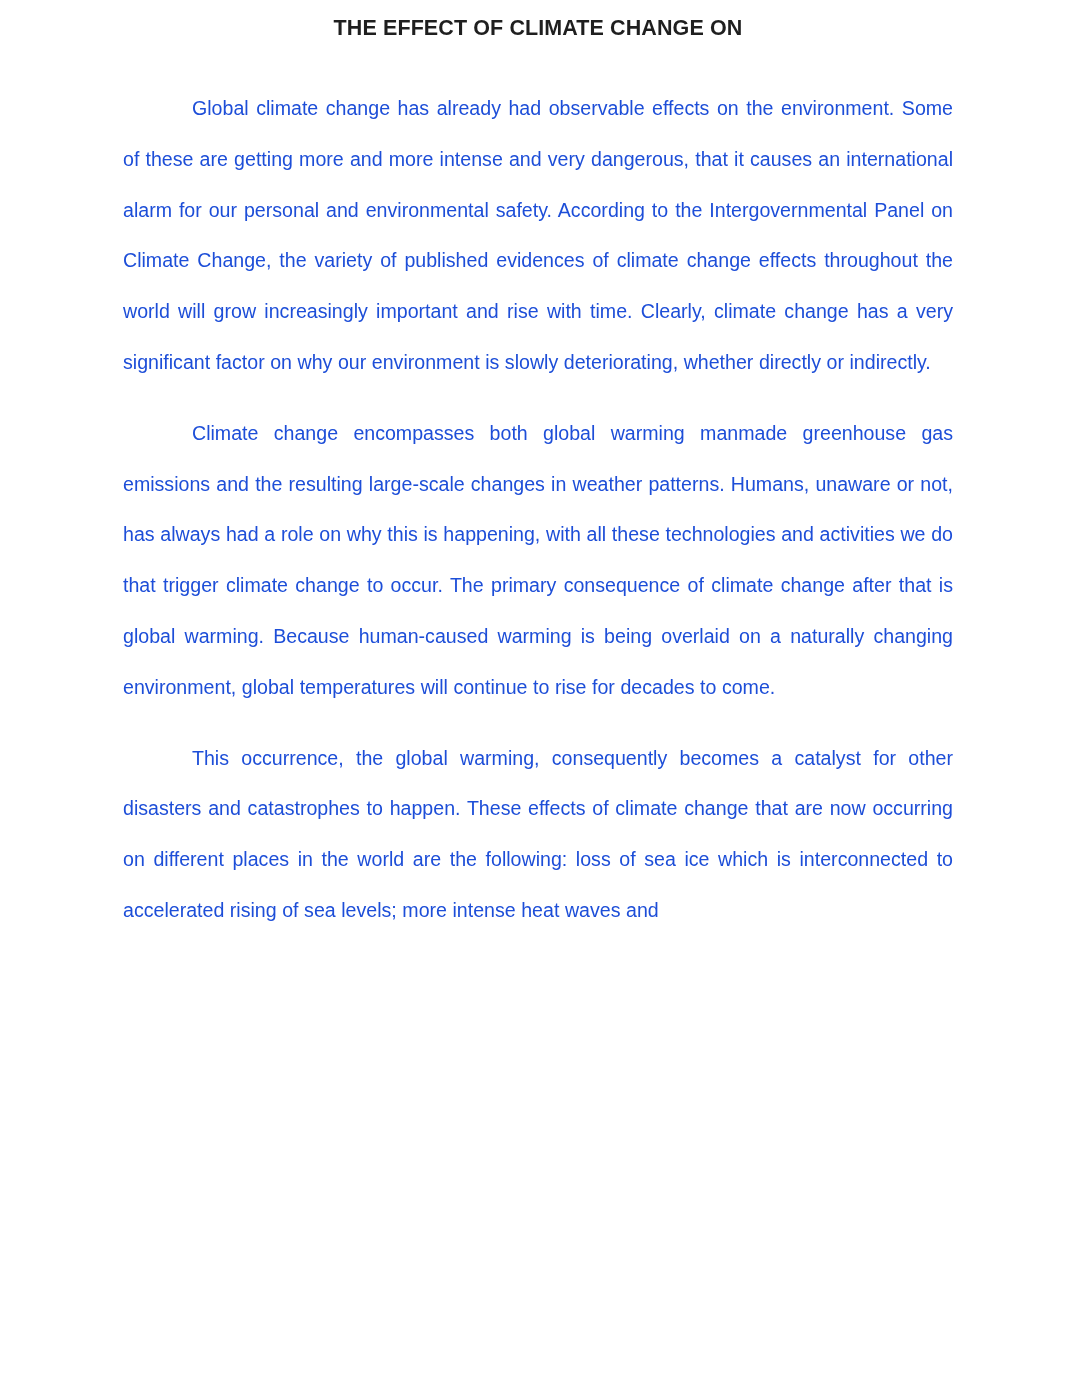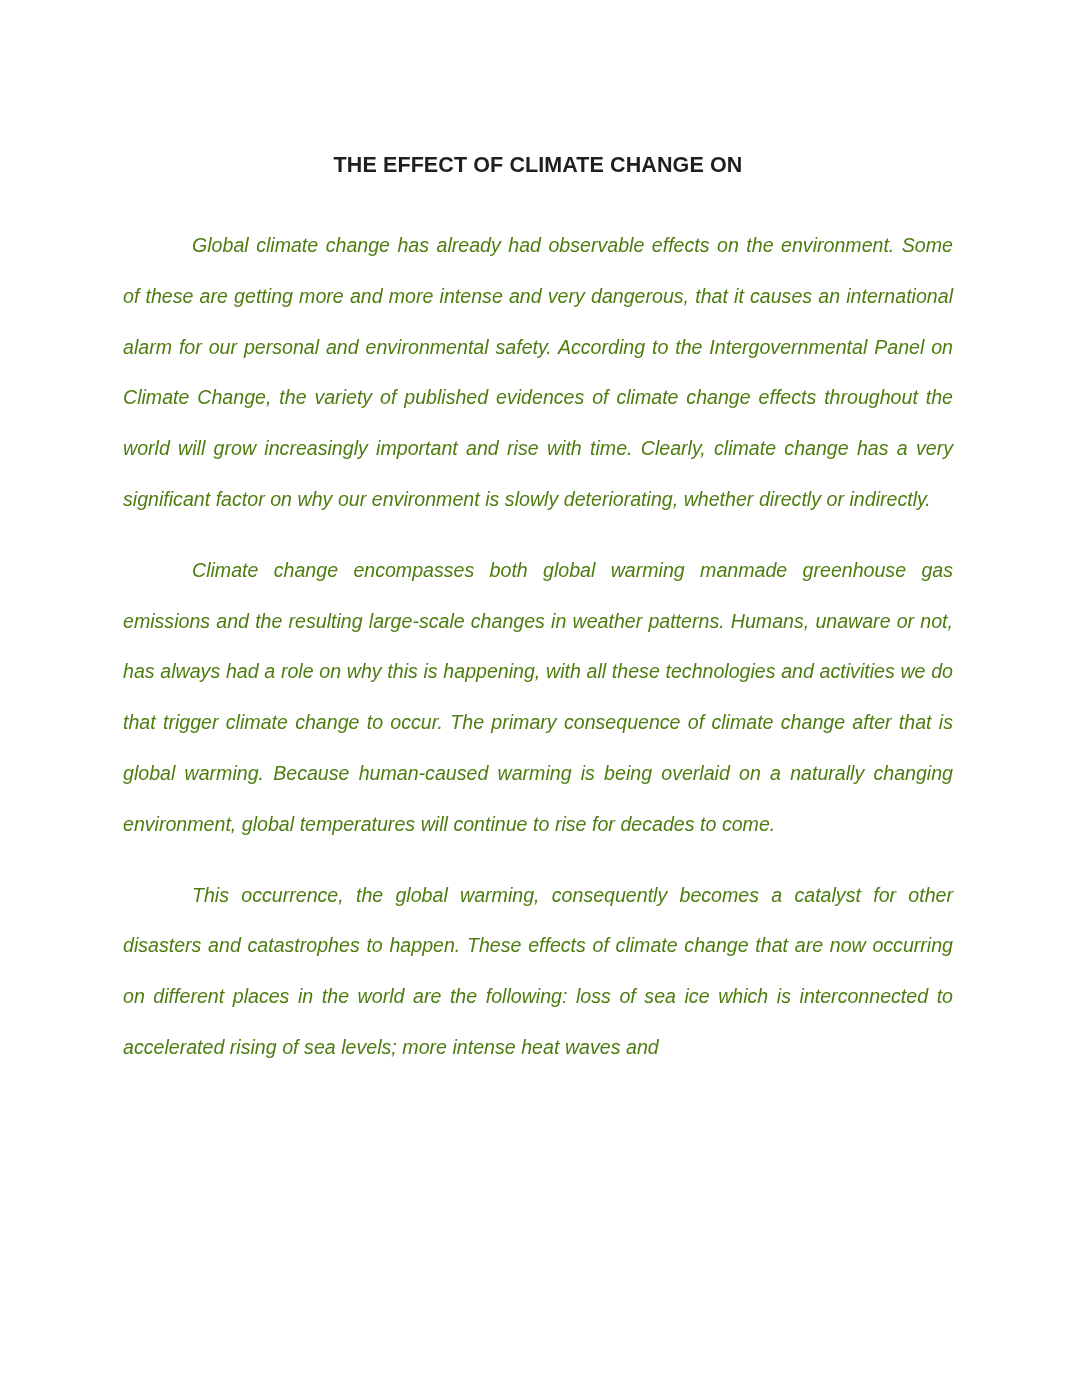--- a/index.html
+++ b/index.html
@@ -36,38 +36,36 @@
     padding: 0;
     text-align: center;
     font-weight: bold;
     font-size: 21.5px;
     line-height: 56px;
     letter-spacing: 0.1px;
     color: #1f1f1f;
   }
 
   .title-block {
-    padding-top: 137px;
   }
 
   .body-block {
     padding-top: 27px;
   }
 
   p.para {
     margin: 0 0 20px 0;
     padding: 0;
     font-size: 19.6px;
     line-height: 50.8px;
     text-align: justify;
     text-justify: inter-word;
     text-indent: 69px;
-    color: #4d7c0f;
+    color: #1d4ed8;
     word-spacing: 0.1px;
-    font-style: italic;
   }
 
   p.para:last-child {
     margin-bottom: 0;
   }
 </style>
 </head>
 <body>
 
 <div class="page">

